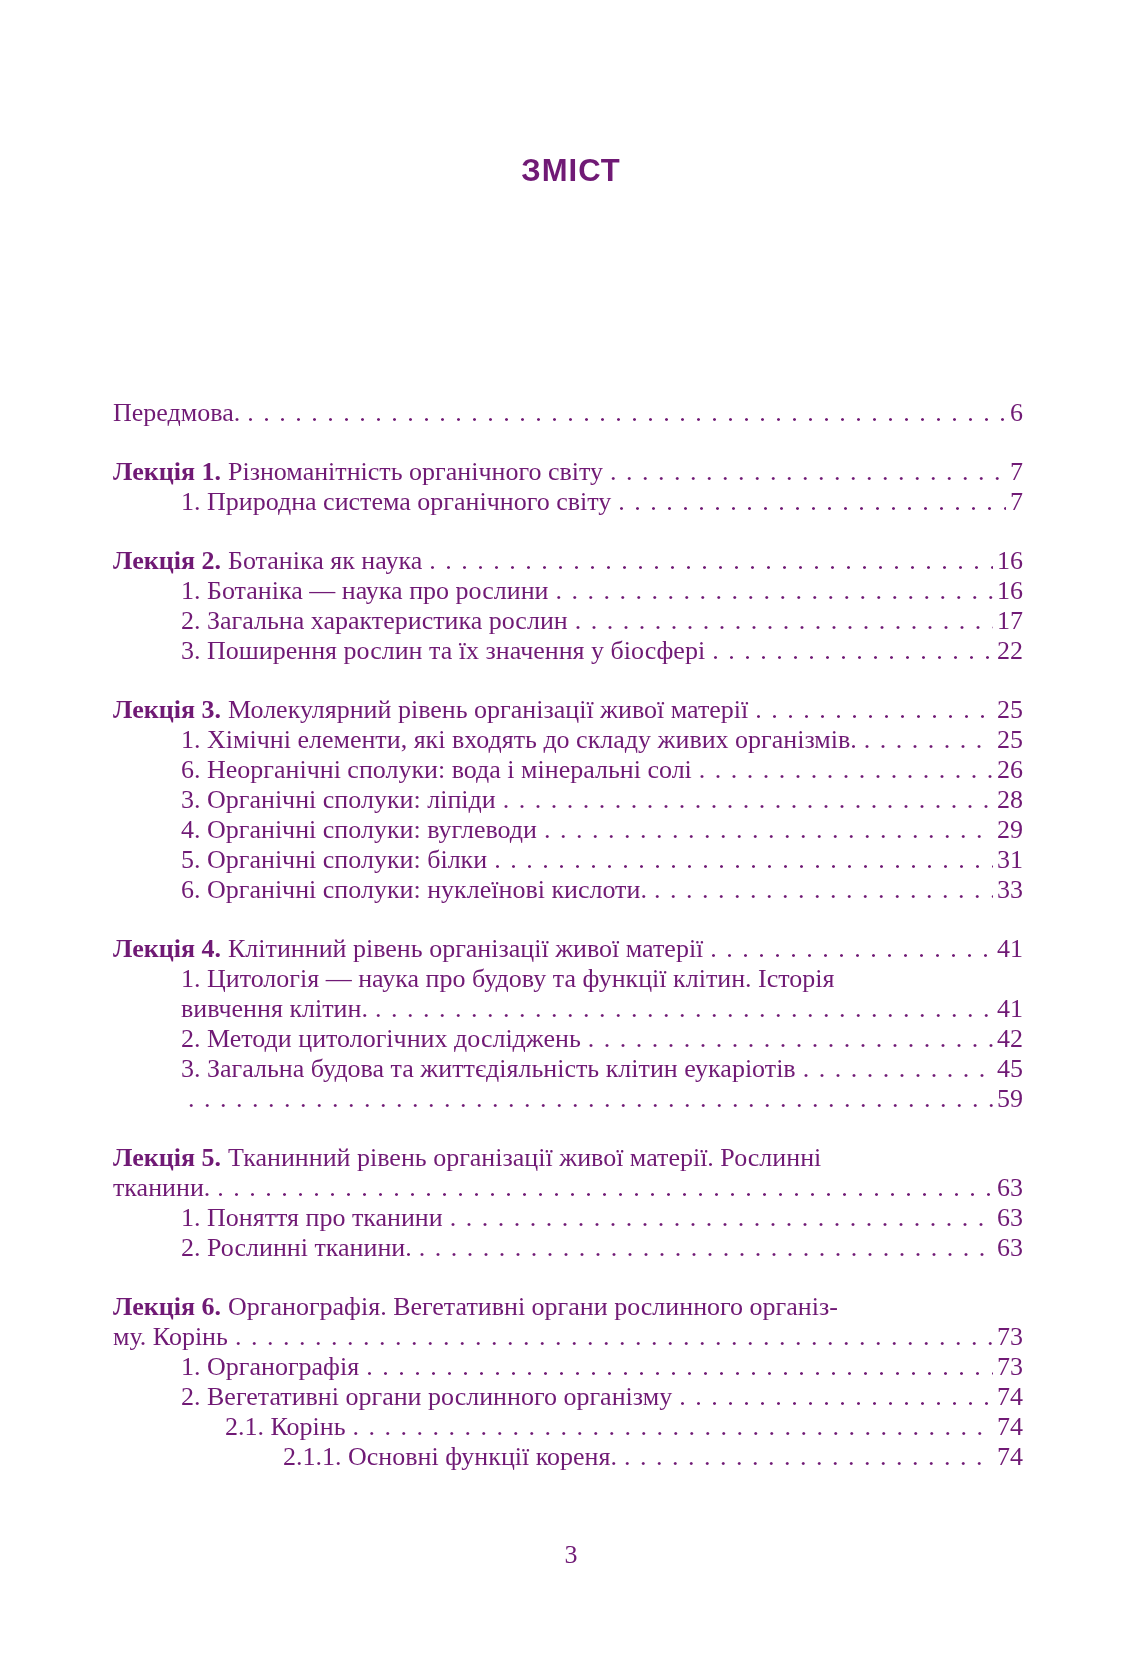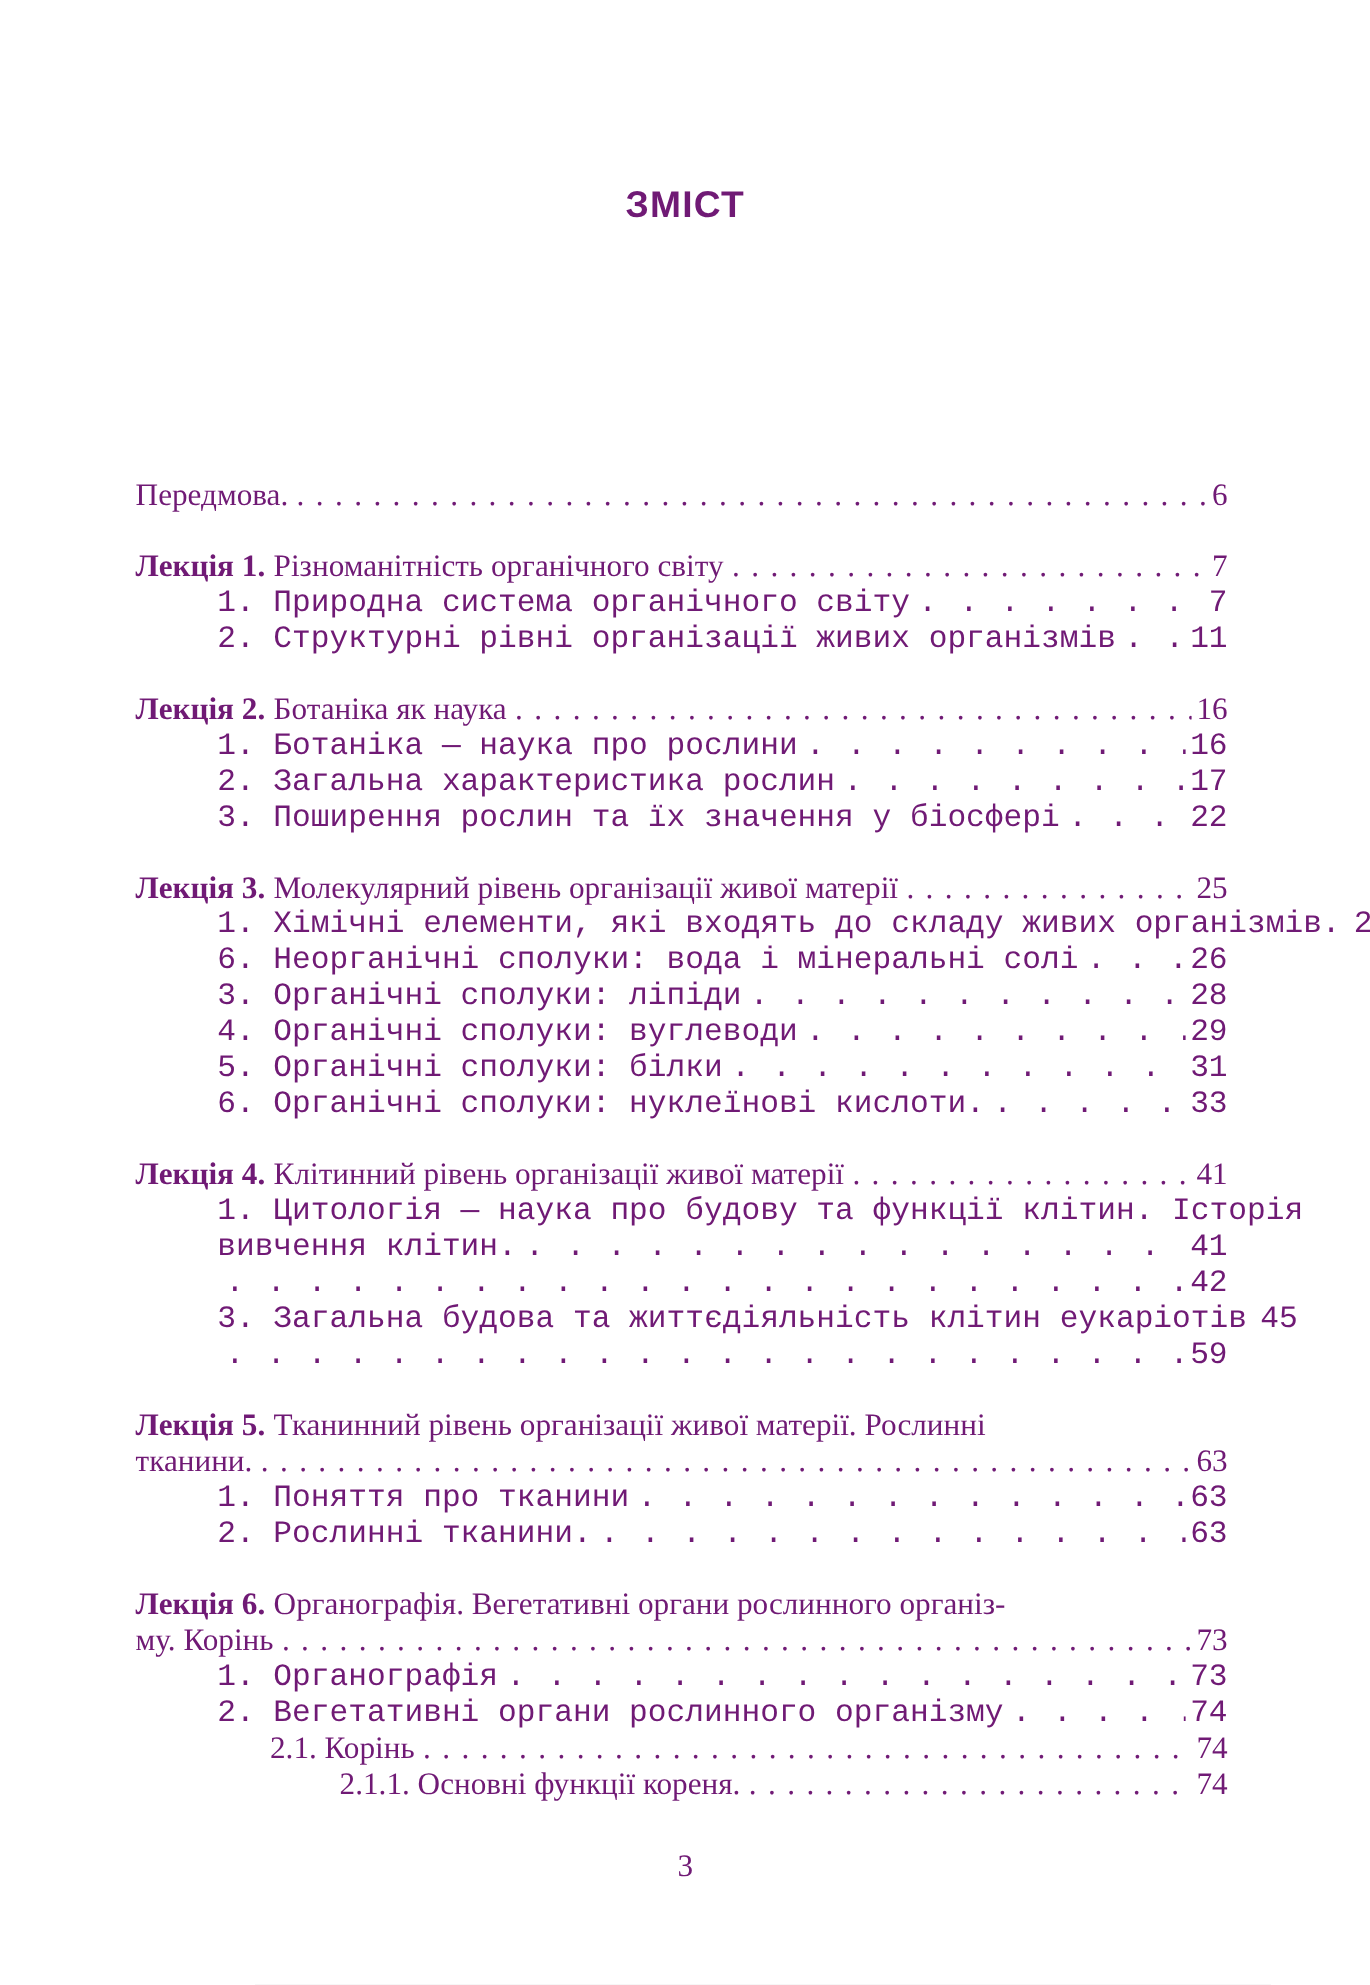--- a/index.html
+++ b/index.html
@@ -31,21 +31,21 @@
     width: 910px;
   }
   .row {
     display: flex;
     align-items: baseline;
     font-size: 26px;
     line-height: 30px;
     height: 30px;
   }
   .row.gap { margin-top: 29px; }
-  .ind-1 { padding-left: 68px; font-family: Liberation Mono, monospace; }
+  .ind-1 { padding-left: 68px; }
   .ind-2 { padding-left: 112px; justify-content: center; }
   .ind-3 { padding-left: 170px; }
   .label { white-space: nowrap; }
   .label b { font-weight: 700; margin-right: 7px; font-family: Liberation Serif, serif; }
   .leader {
     flex: 1;
     overflow: hidden;
     white-space: nowrap;
     margin: 0 4px 0 7px;
   }
@@ -77,25 +77,20 @@
       <div class="row gap">
         <span class="label"><b>Лекція 1.</b><span>Різноманітність органічного світу</span></span>
         <span class="leader"></span>
         <span class="pagenum">7</span>
       </div>
       <div class="row ind-1">
         <span class="label"><span>1. Природна система органічного світу</span></span>
         <span class="leader"></span>
         <span class="pagenum">7</span>
       </div>
-      <div class="row ind-1">
-        <span class="label"><span>2. Структурні рівні організації живих організмів</span></span>
-        <span class="leader"></span>
-        <span class="pagenum">11</span>
-      </div>
       <div class="row gap">
         <span class="label"><b>Лекція 2.</b><span>Ботаніка як наука</span></span>
         <span class="leader"></span>
         <span class="pagenum">16</span>
       </div>
       <div class="row ind-1">
         <span class="label"><span>1. Ботаніка — наука про рослини</span></span>
         <span class="leader"></span>
         <span class="pagenum">16</span>
       </div>
@@ -151,20 +146,21 @@
       </div>
       <div class="row ind-1">
         <span class="label"><span>1. Цитологія — наука про будову та функції клітин. Історія</span></span>
       </div>
       <div class="row ind-1">
         <span class="label"><span>вивчення клітин.</span></span>
         <span class="leader"></span>
         <span class="pagenum">41</span>
       </div>
       <div class="row ind-1">
+        <span class="label"><span>2. Методи цитологічних досліджень</span></span>
         <span class="leader"></span>
         <span class="pagenum">42</span>
       </div>
       <div class="row ind-1">
         <span class="label"><span>3. Загальна будова та життєдіяльність клітин еукаріотів</span></span>
         <span class="leader"></span>
         <span class="pagenum">45</span>
       </div>
       <div class="row ind-1">
         <span class="leader"></span>

